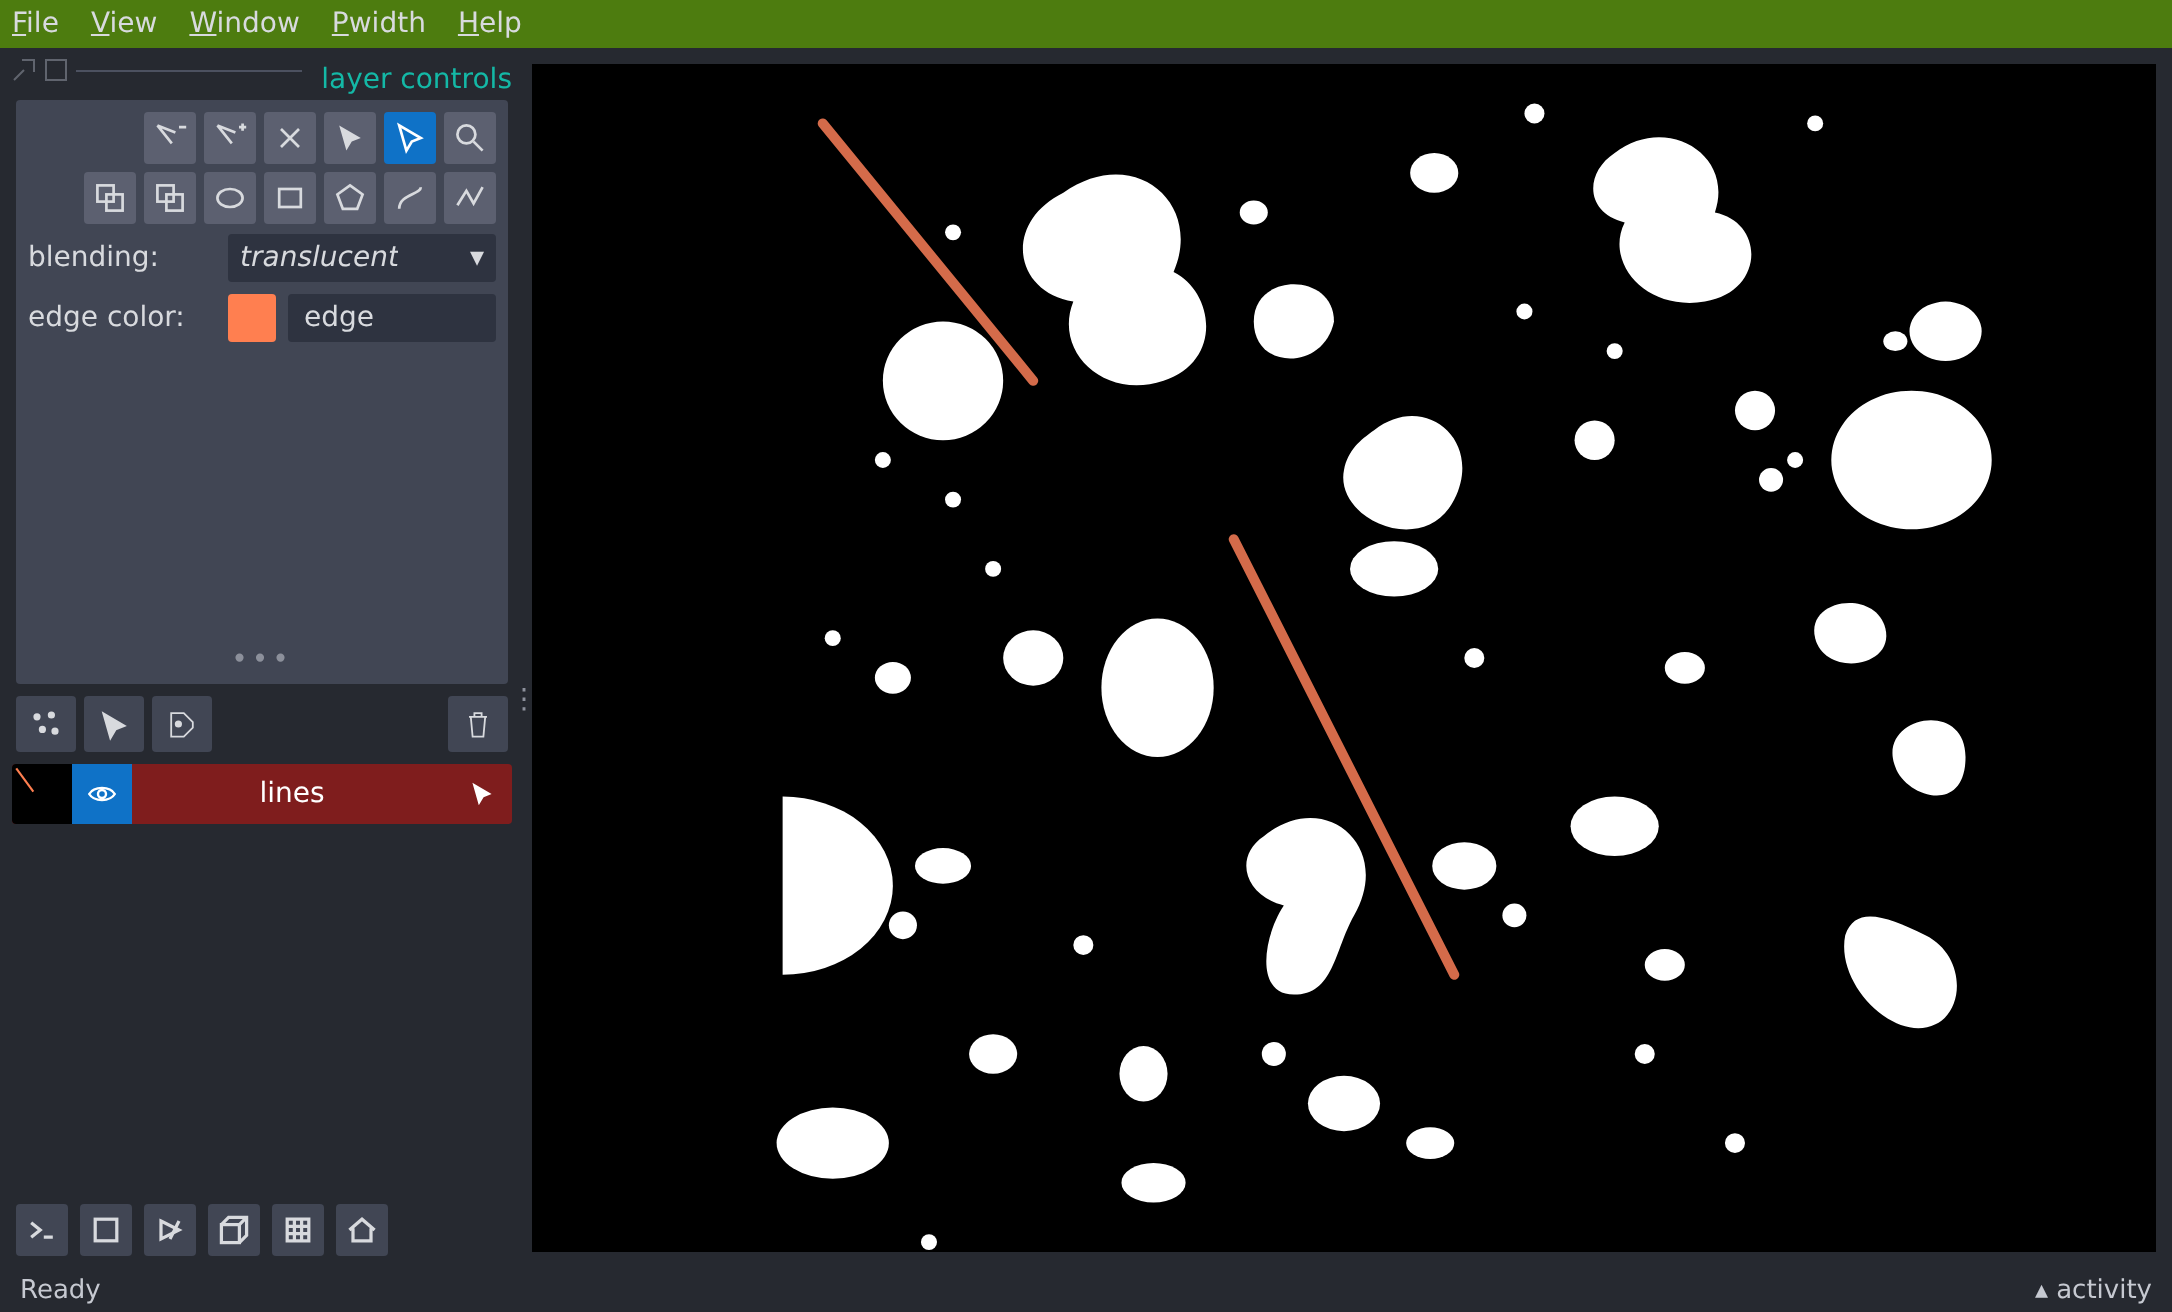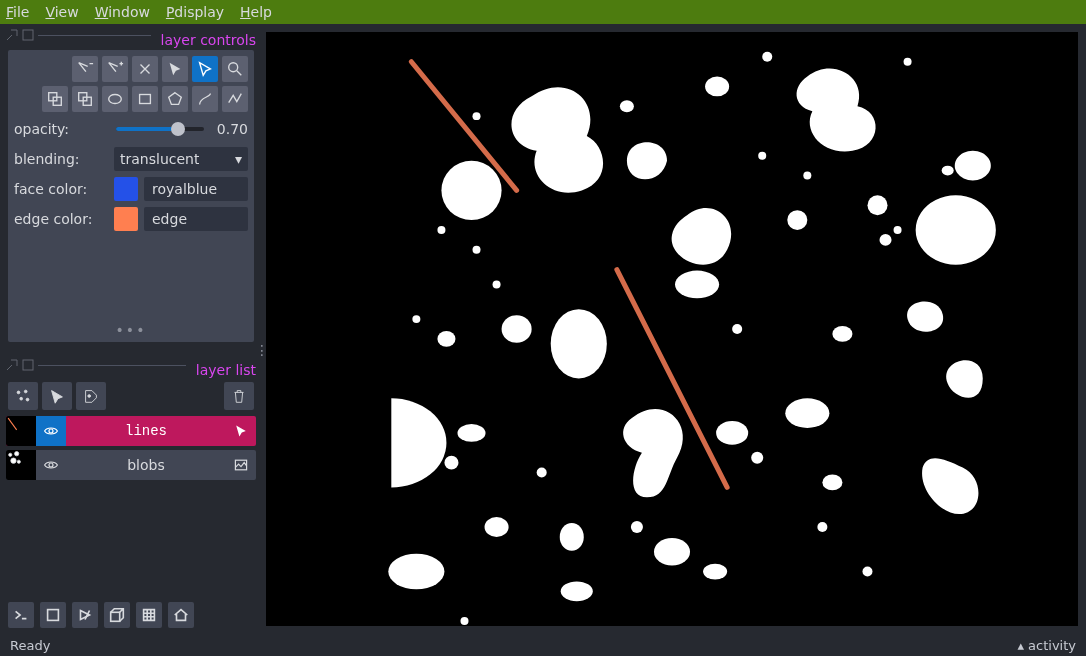--- a/index.html
+++ b/index.html
@@ -48,21 +48,21 @@
     padding: 0 6px;
   }
   .panel-header .hdr-icons { display:flex; gap:4px; opacity:0.6; }
   .panel-header .hdr-icons svg { width:12px; height:12px; }
   .panel-header .line {
     flex: 1;
     border-top: 1px solid #4c5160;
     height: 0;
   }
   .panel-header .title {
-    color: #d946ef;
+    color: #14b8a6;
     font-size: 14px;
     padding-left: 6px;
     margin-top: 10px;
   }
 
   .controls {
     margin: 4px 8px 0 8px;
     background: #414654;
     border-radius: 2px;
     padding: 6px;
@@ -89,21 +89,21 @@
   .slider-track { flex:1; height:4px; background:#22242b; border-radius:2px; position:relative; margin:0 2px; }
   .slider-track .fill { position:absolute; left:0; top:0; bottom:0; background:#0f72c7; border-radius:2px; }
   .slider-track .knob { position:absolute; top:50%; width:14px; height:14px; background:#bfc2cb; border-radius:50%; transform:translate(-50%,-50%); }
   .val { width:36px; text-align:right; }
 
   .select {
     flex:1; height:24px; background:#2e3340; border-radius:2px;
     display:flex; align-items:center; justify-content:space-between;
     padding:0 6px; overflow:hidden;
   }
-  .select span { white-space:nowrap; overflow:hidden; text-overflow:clip; }
+  .select span { white-space:nowrap; overflow:hidden; text-overflow:clip;font-style:italic; }
   .select .chev { margin-left:4px; }
 
   .swatch { width:24px; height:24px; border-radius:2px; }
   .colorname {
     flex:1; height:24px; background:#2e3340; border-radius:2px;
     display:flex; align-items:center; padding:0 8px;
   }
   .chk { width:20px; height:20px; background:#5c6070; border-radius:2px; display:flex; align-items:center; justify-content:center; }
   .chk::after { content:"✓"; font-size:13px; color:#d8dade; }
 
@@ -119,21 +119,21 @@
   .ll-top .trash svg { fill:none; }
 
   .layer-row {
     display:flex; align-items:center; height:30px; margin-top:4px;
     border-radius:2px; overflow:hidden;
   }
   .layer-row .thumb { width:30px; height:30px; background:#000; position:relative; }
   .layer-row .eye { width:30px; display:flex; align-items:center; justify-content:center; background:#414654; height:100%; }
   .layer-row .name { flex:1; text-align:center; }
   .layer-row .type { width:30px; display:flex; align-items:center; justify-content:center; }
-  .layer-row.sel { background:#be185d; color:#fff;font-family:Liberation Mono, monospace; }
+  .layer-row.sel { background:#7f1d1d; color:#fff; }
   .layer-row.sel .eye { background:#0f72c7; }
   .layer-row:not(.sel) { background:#414654; }
   .layer-row svg { width:16px; height:16px; stroke:currentColor; fill:none; stroke-width:1.5; }
 
   .bottombar {
     margin-top:auto;
     padding:6px 8px;
     display:flex; gap:6px;
   }
   .bottombar .bb {
@@ -168,21 +168,21 @@
   .status .spacer { flex:1; }
   .status .activity { display:flex; align-items:center; gap:4px; margin-left:18px; }
 </style>
 </head>
 <body>
 
 <div class="menubar">
   <div class="item"><span class="u">F</span><span></span><span>ile</span></div>
   <div class="item"><span class="u">V</span><span>iew</span></div>
   <div class="item"><span class="u">W</span><span>indow</span></div>
-  <div class="item"><span class="u">P</span><span>display</span></div>
+  <div class="item"><span class="u">P</span><span>width</span></div>
   <div class="item"><span class="u">H</span><span>elp</span></div>
 </div>
 
 <div class="middle">
 
 <div class="sidebar">
 
   <div class="panel-header">
     <div class="hdr-icons">
       <svg viewBox="0 0 12 12">
@@ -265,66 +265,39 @@
               </svg>
             </div>
         <div class="toolbtn">
               <svg viewBox="0 0 20 20">
                 <path d="M3 14l5-8 4 7 5-9"></path>
               </svg>
             </div>
       </div>
     </div>
 
-    <div class="prop-row">
-      <div class="label">opacity:</div>
-      <div class="slider-track">
-        <div class="fill" style="width:70%"></div>
-            <div class="knob" style="left:70%"></div>
-      </div>
-      <div class="val">0.70</div>
-    </div>
     <div class="prop-row">
       <div class="label">blending:</div>
       <div class="select">
         <span>translucent</span>
         <span class="chev">▾</span>
       </div>
     </div>
     <div class="prop-row">
-      <div class="label">face color:</div>
-      <div class="swatch" style="background:#2451e8"></div>
-      <div class="colorname">
-            <span>royalblue</span>
-          </div>
-    </div>
-    <div class="prop-row">
       <div class="label">edge color:</div>
       <div class="swatch" style="background:#ff7f50"></div>
       <div class="colorname">
             <span>edge</span>
           </div>
     </div>
     <div class="ellipsis">•••</div>
   </div>
 
   <div class="vdots">⋮</div>
 
-  <div class="panel-header" style="margin-top:12px;">
-    <div class="hdr-icons">
-      <svg viewBox="0 0 12 12">
-            <path d="M1 11 L6 6 M5 1h6v6" stroke="#888c98" fill="none"></path>
-          </svg>
-      <svg viewBox="0 0 12 12">
-            <rect x="1" y="1" width="10" height="10" stroke="#888c98" fill="none"></rect>
-          </svg>
-    </div>
-    <div class="line"></div>
-    <div class="title">layer list</div>
-  </div>
 
   <div class="layerlist-panel">
     <div class="ll-top">
       <div class="sq">
             <svg viewBox="0 0 20 20">
               <circle cx="5" cy="6" r="1.5"></circle>
               <circle cx="13" cy="5" r="1.5"></circle>
               <circle cx="8" cy="13" r="1.5"></circle>
               <circle cx="15" cy="14" r="1.5"></circle>
             </svg>
@@ -359,43 +332,20 @@
             </svg>
           </div>
       <div class="name">lines</div>
       <div class="type">
             <svg viewBox="0 0 20 20">
               <path d="M4 3l4 14 3-5 5-2z" fill="currentColor" stroke="none"></path>
             </svg>
           </div>
     </div>
 
-    <div class="layer-row">
-      <div class="thumb">
-        <svg viewBox="0 0 30 30">
-              <circle cx="8" cy="9" r="3" fill="#fff"></circle>
-              <circle cx="20" cy="7" r="4" fill="#fff"></circle>
-              <circle cx="14" cy="20" r="5" fill="#fff"></circle>
-              <circle cx="24" cy="22" r="3" fill="#fff"></circle>
-            </svg>
-      </div>
-      <div class="eye">
-            <svg viewBox="0 0 20 20">
-              <path d="M2 10c3-5 13-5 16 0-3 5-13 5-16 0z"></path>
-              <circle cx="10" cy="10" r="2.5"></circle>
-            </svg>
-          </div>
-      <div class="name">blobs</div>
-      <div class="type">
-            <svg viewBox="0 0 20 20">
-              <rect x="3" y="4" width="14" height="12"></rect>
-              <path d="M3 13l4-4 3 3 4-5 3 4"></path>
-            </svg>
-          </div>
-    </div>
   </div>
 
   <div class="bottombar">
     <div class="bb">
           <svg viewBox="0 0 20 20">
             <path d="M4 6l5 4-5 4 M11 14h5"></path>
           </svg>
         </div>
     <div class="bb">
           <svg viewBox="0 0 20 20">

